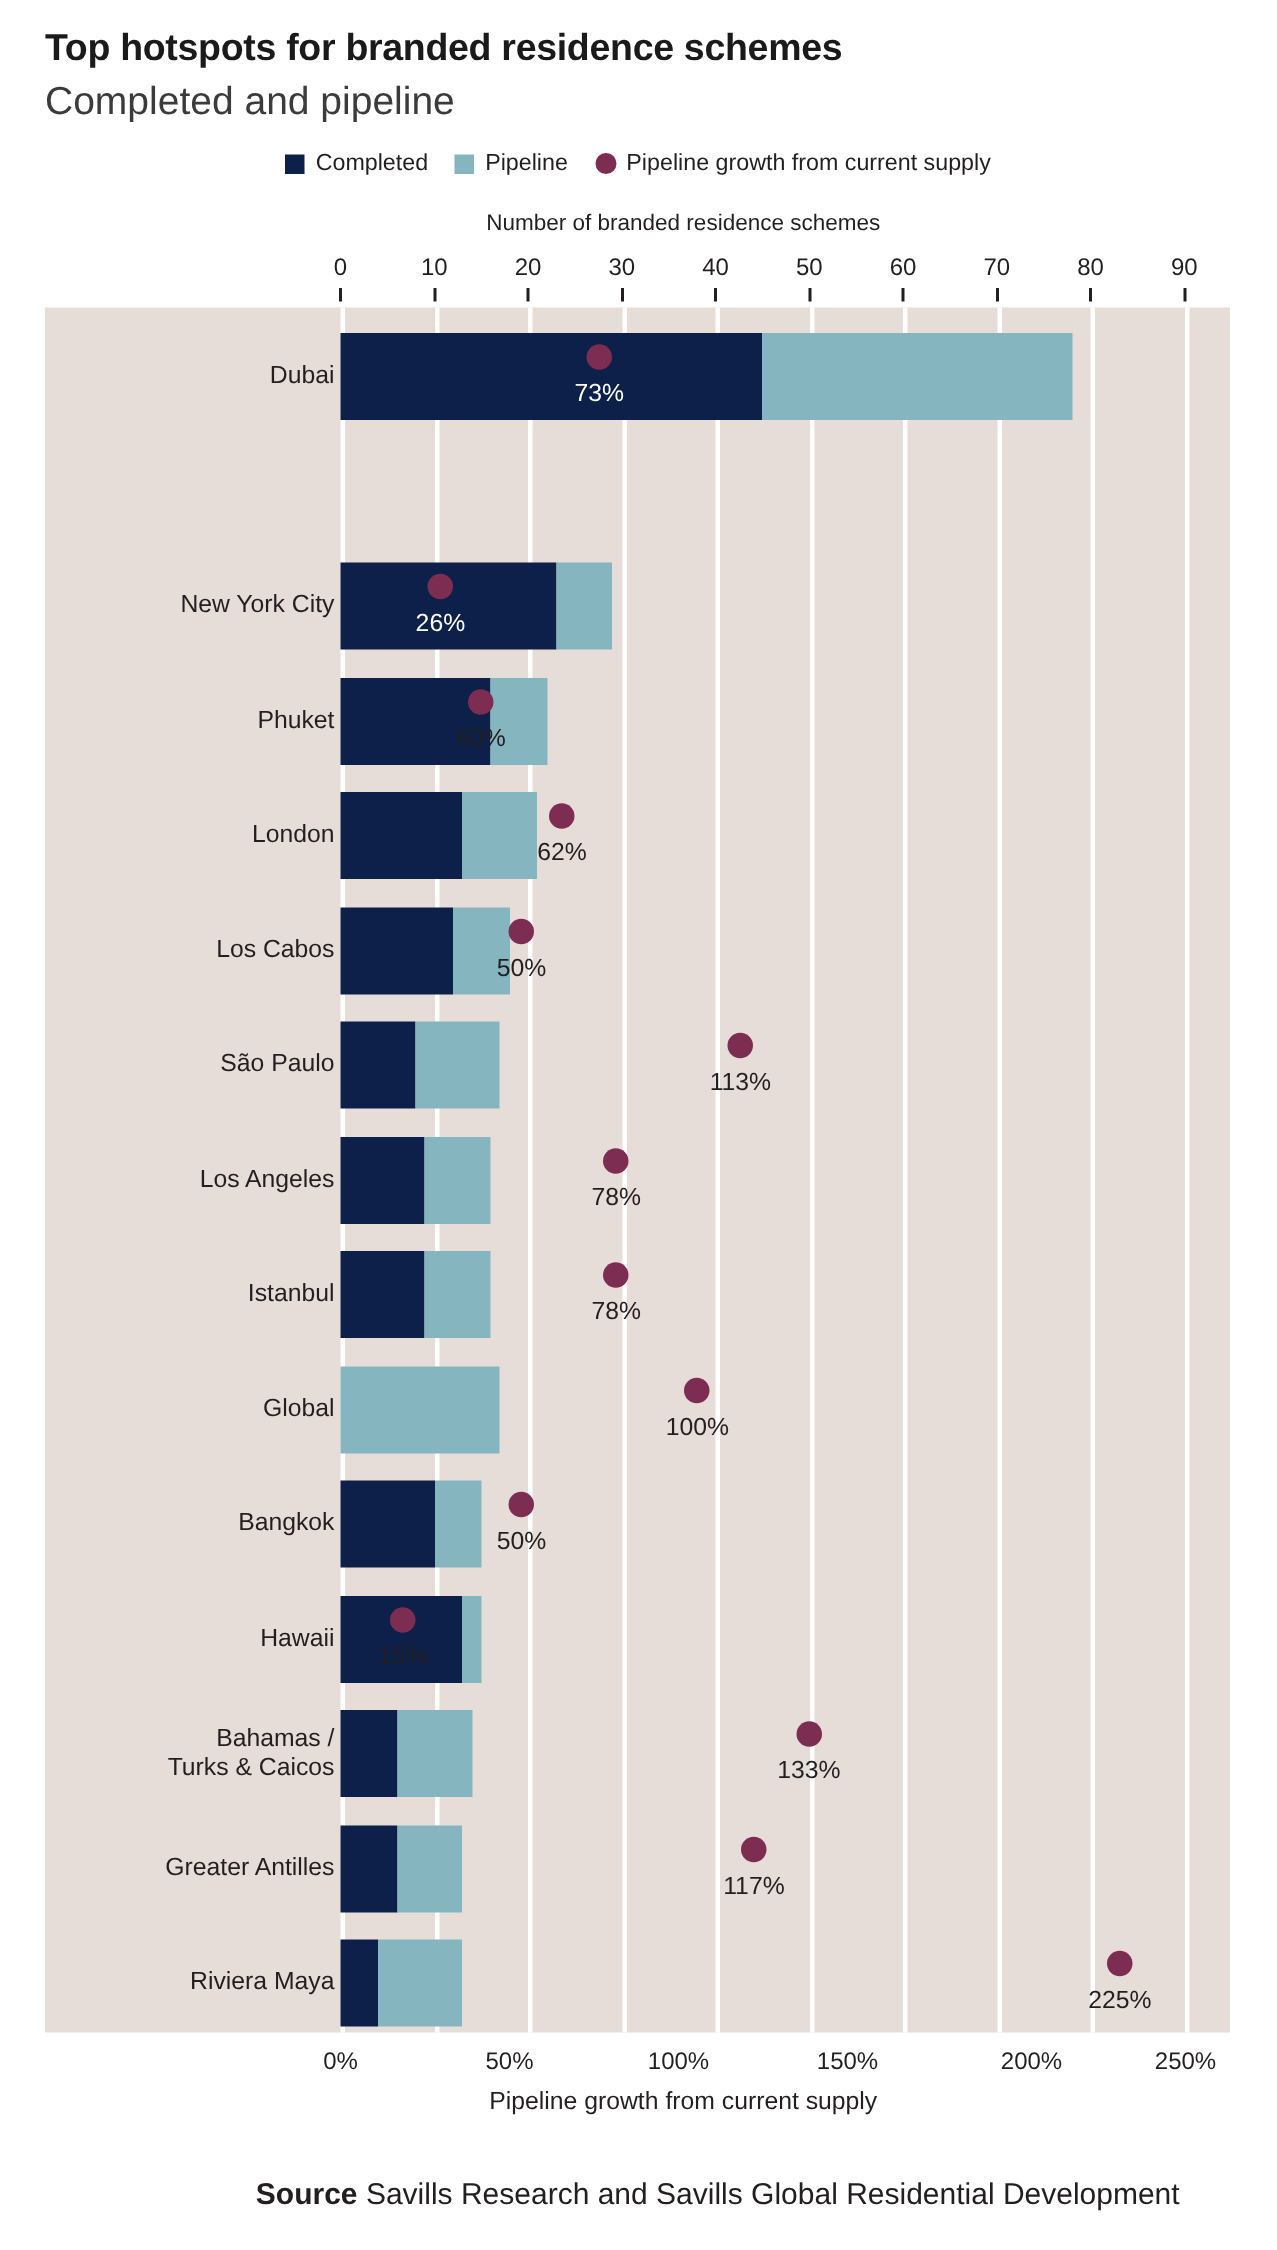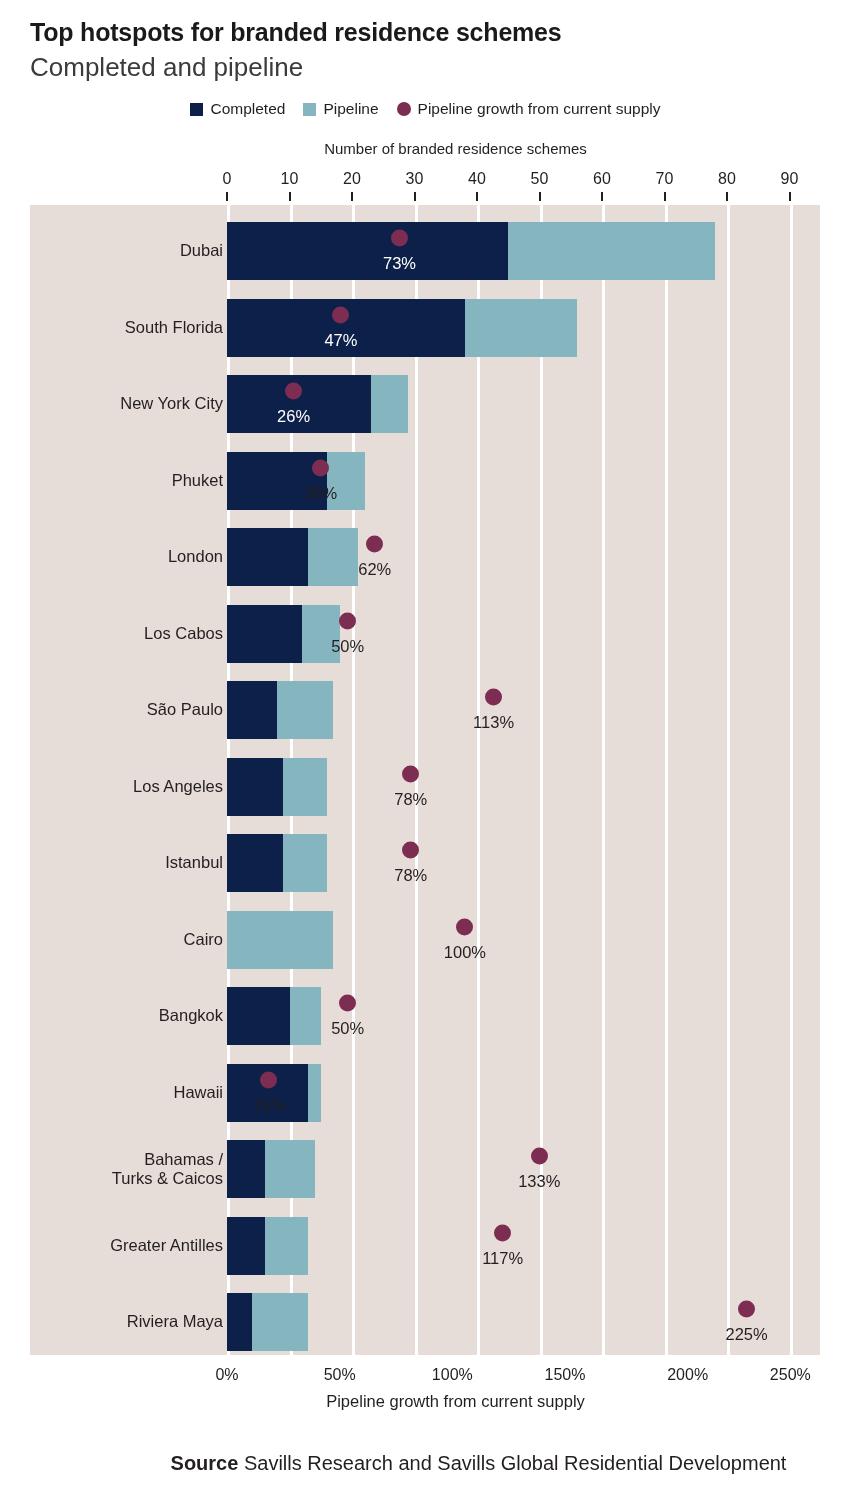--- a/index.html
+++ b/index.html
@@ -258,45 +258,36 @@
     <div class="gridline" style="left: 759.5px;"></div>
     <div class="row" style="top: 8px;">
       <div class="cat-label">Dubai</div>
       <div class="bar bar-completed" style="left: 197px; width: 281.25px;"></div>
       <div class="bar bar-pipeline" style="left: 478.25px; width: 206.25px;"></div>
       <div class="marker on-bar" style="left: 352.991px;">
         <span class="marker-dot"></span>
         <span class="marker-label">73%</span>
       </div>
     </div>
-    <div class="row" style="top: 84.5px;">
-      <div class="cat-label">South Florida</div>
-      <div class="bar bar-completed" style="left: 197px; width: 237.5px;"></div>
-      <div class="bar bar-pipeline" style="left: 434.5px; width: 112.5px;"></div>
-      <div class="marker on-bar" style="left: 294.405px;">
-        <span class="marker-dot"></span>
-        <span class="marker-label">47%</span>
-      </div>
-    </div>
     <div class="row" style="top: 161px;">
       <div class="cat-label">New York City</div>
       <div class="bar bar-completed" style="left: 197px; width: 143.75px;"></div>
       <div class="bar bar-pipeline" style="left: 340.75px; width: 37.5px;"></div>
       <div class="marker on-bar" style="left: 247.086px;">
         <span class="marker-dot"></span>
         <span class="marker-label">26%</span>
       </div>
     </div>
     <div class="row" style="top: 237.5px;">
       <div class="cat-label">Phuket</div>
       <div class="bar bar-completed" style="left: 197px; width: 100px;"></div>
       <div class="bar bar-pipeline" style="left: 297px; width: 37.5px;"></div>
       <div class="marker" style="left: 274.125px;">
         <span class="marker-dot"></span>
-        <span class="marker-label">38%</span>
+        <span class="marker-label">60%</span>
       </div>
     </div>
     <div class="row" style="top: 314px;">
       <div class="cat-label">London</div>
       <div class="bar bar-completed" style="left: 197px; width: 81.25px;"></div>
       <div class="bar bar-pipeline" style="left: 278.25px; width: 50px;"></div>
       <div class="marker" style="left: 328.205px;">
         <span class="marker-dot"></span>
         <span class="marker-label">62%</span>
       </div>
@@ -331,21 +322,21 @@
     <div class="row" style="top: 620px;">
       <div class="cat-label">Istanbul</div>
       <div class="bar bar-completed" style="left: 197px; width: 56.25px;"></div>
       <div class="bar bar-pipeline" style="left: 253.25px; width: 43.75px;"></div>
       <div class="marker" style="left: 364.257px;">
         <span class="marker-dot"></span>
         <span class="marker-label">78%</span>
       </div>
     </div>
     <div class="row" style="top: 696.5px;">
-      <div class="cat-label">Cairo</div>
+      <div class="cat-label">Global</div>
       <div class="bar bar-pipeline" style="left: 197px; width: 106.25px;"></div>
       <div class="marker" style="left: 413.83px;">
         <span class="marker-dot"></span>
         <span class="marker-label">100%</span>
       </div>
     </div>
     <div class="row" style="top: 773px;">
       <div class="cat-label">Bangkok</div>
       <div class="bar bar-completed" style="left: 197px; width: 62.5px;"></div>
       <div class="bar bar-pipeline" style="left: 259.5px; width: 31.25px;"></div>

